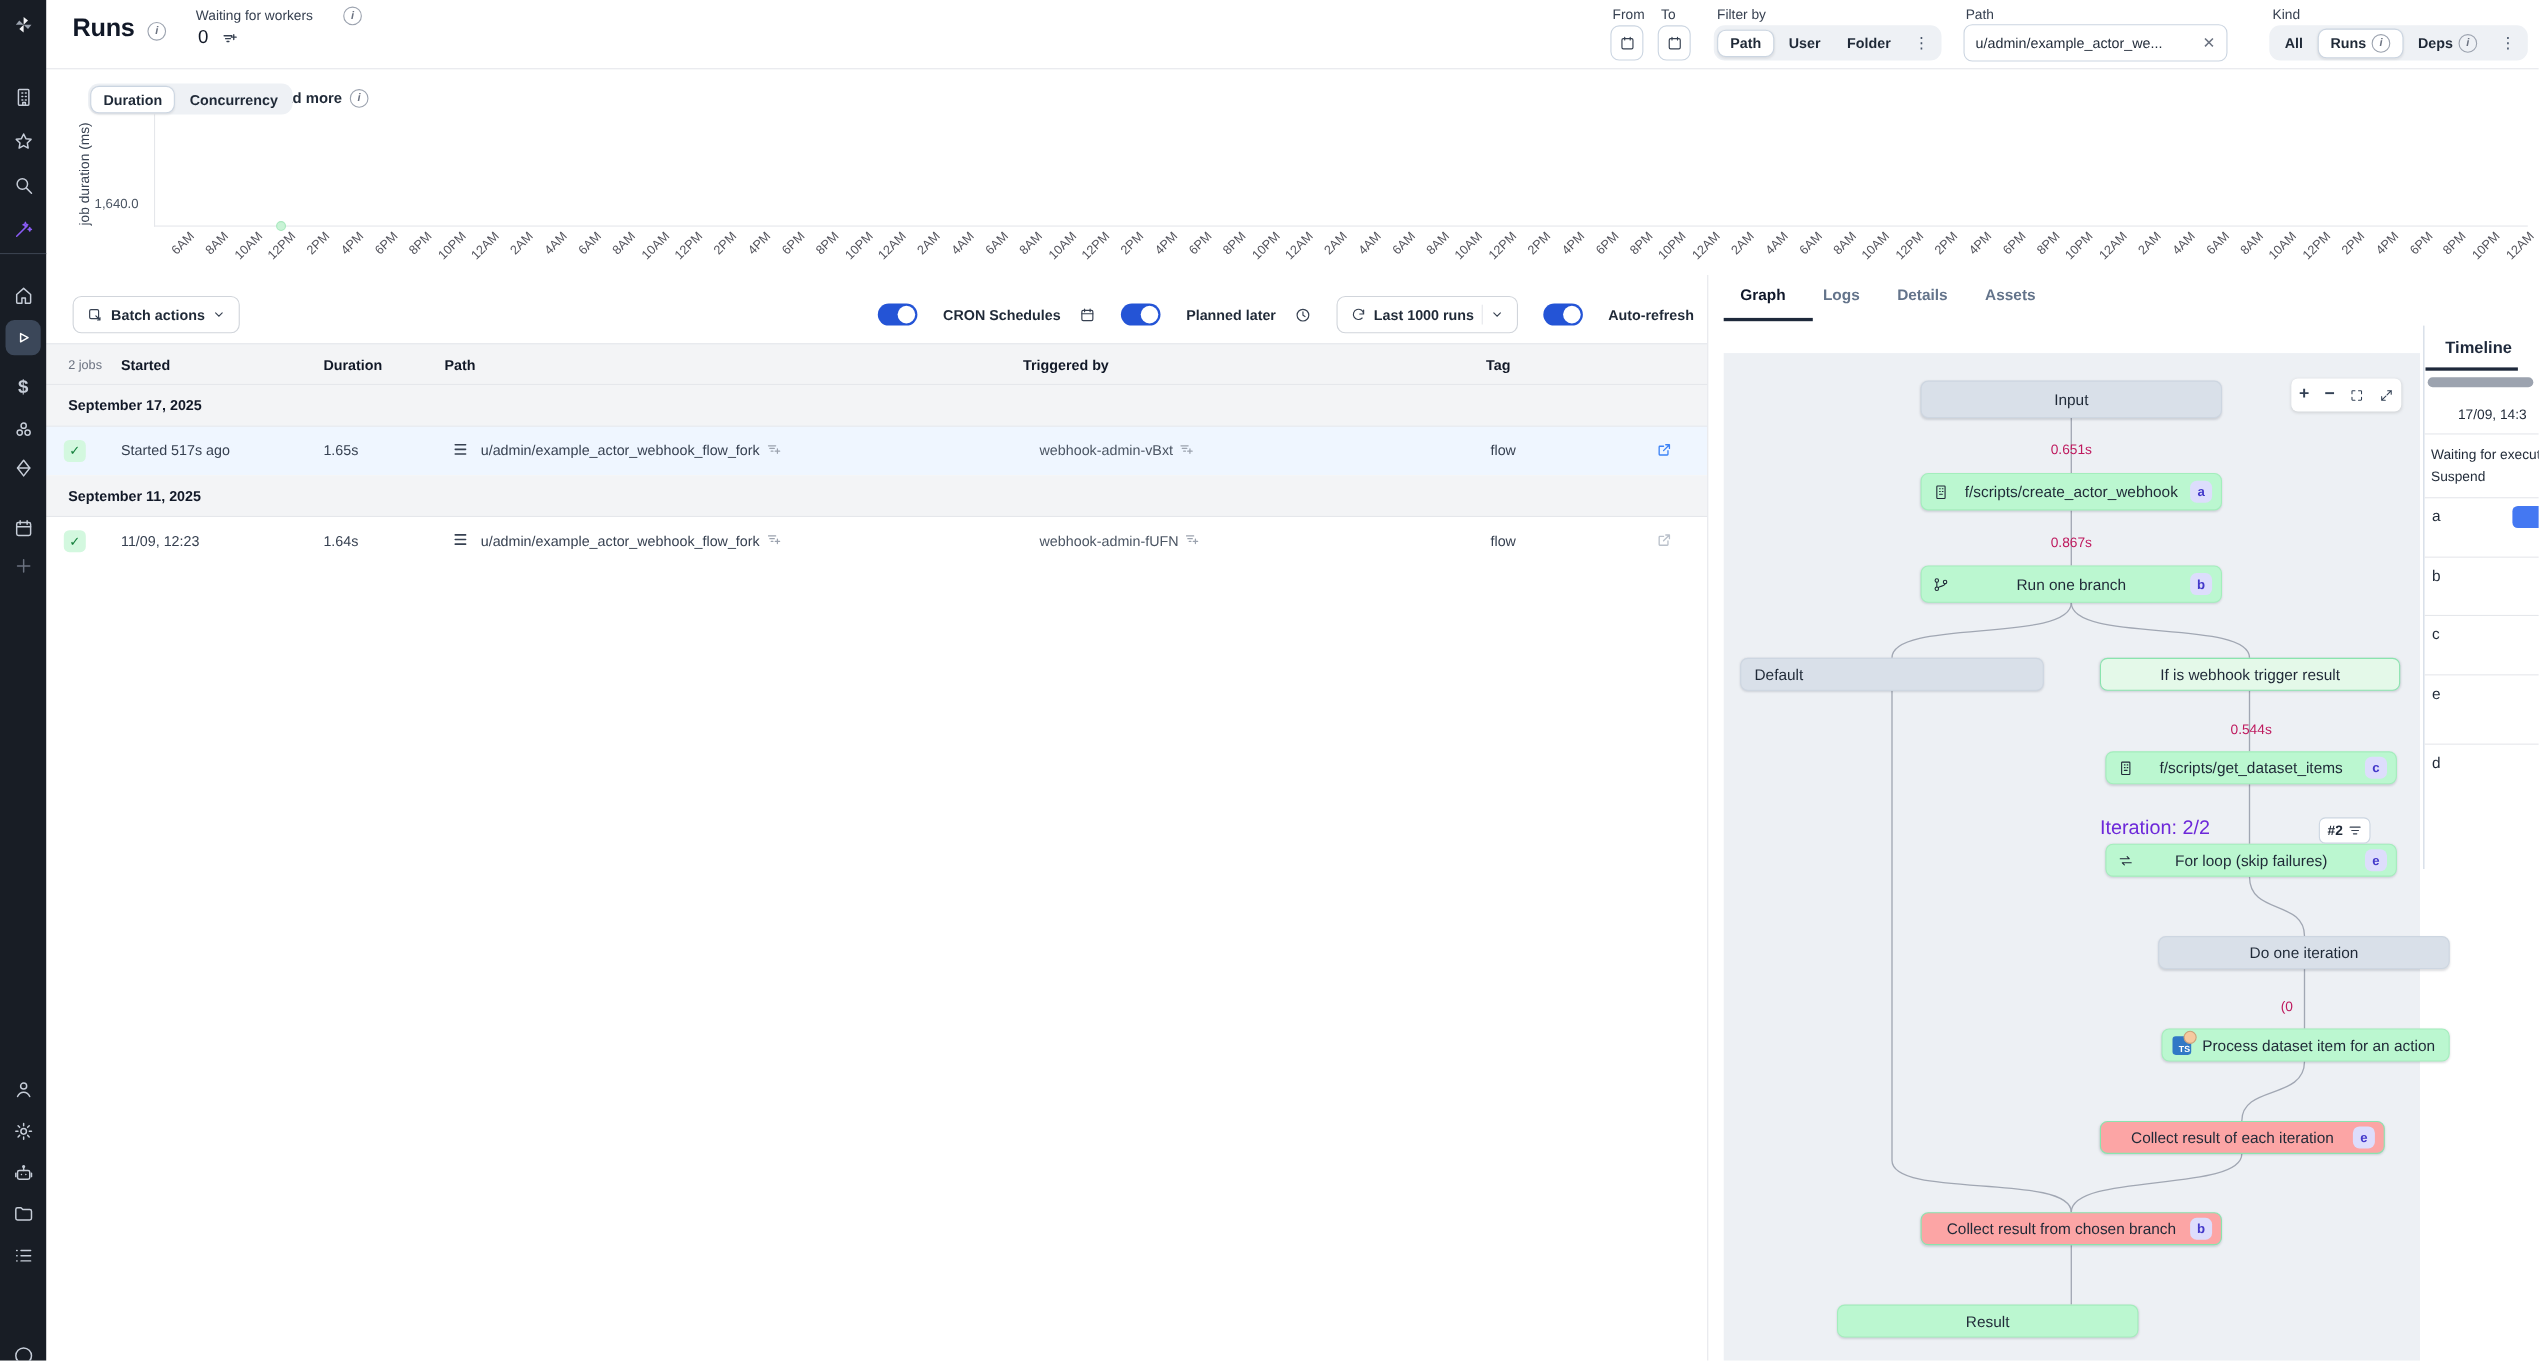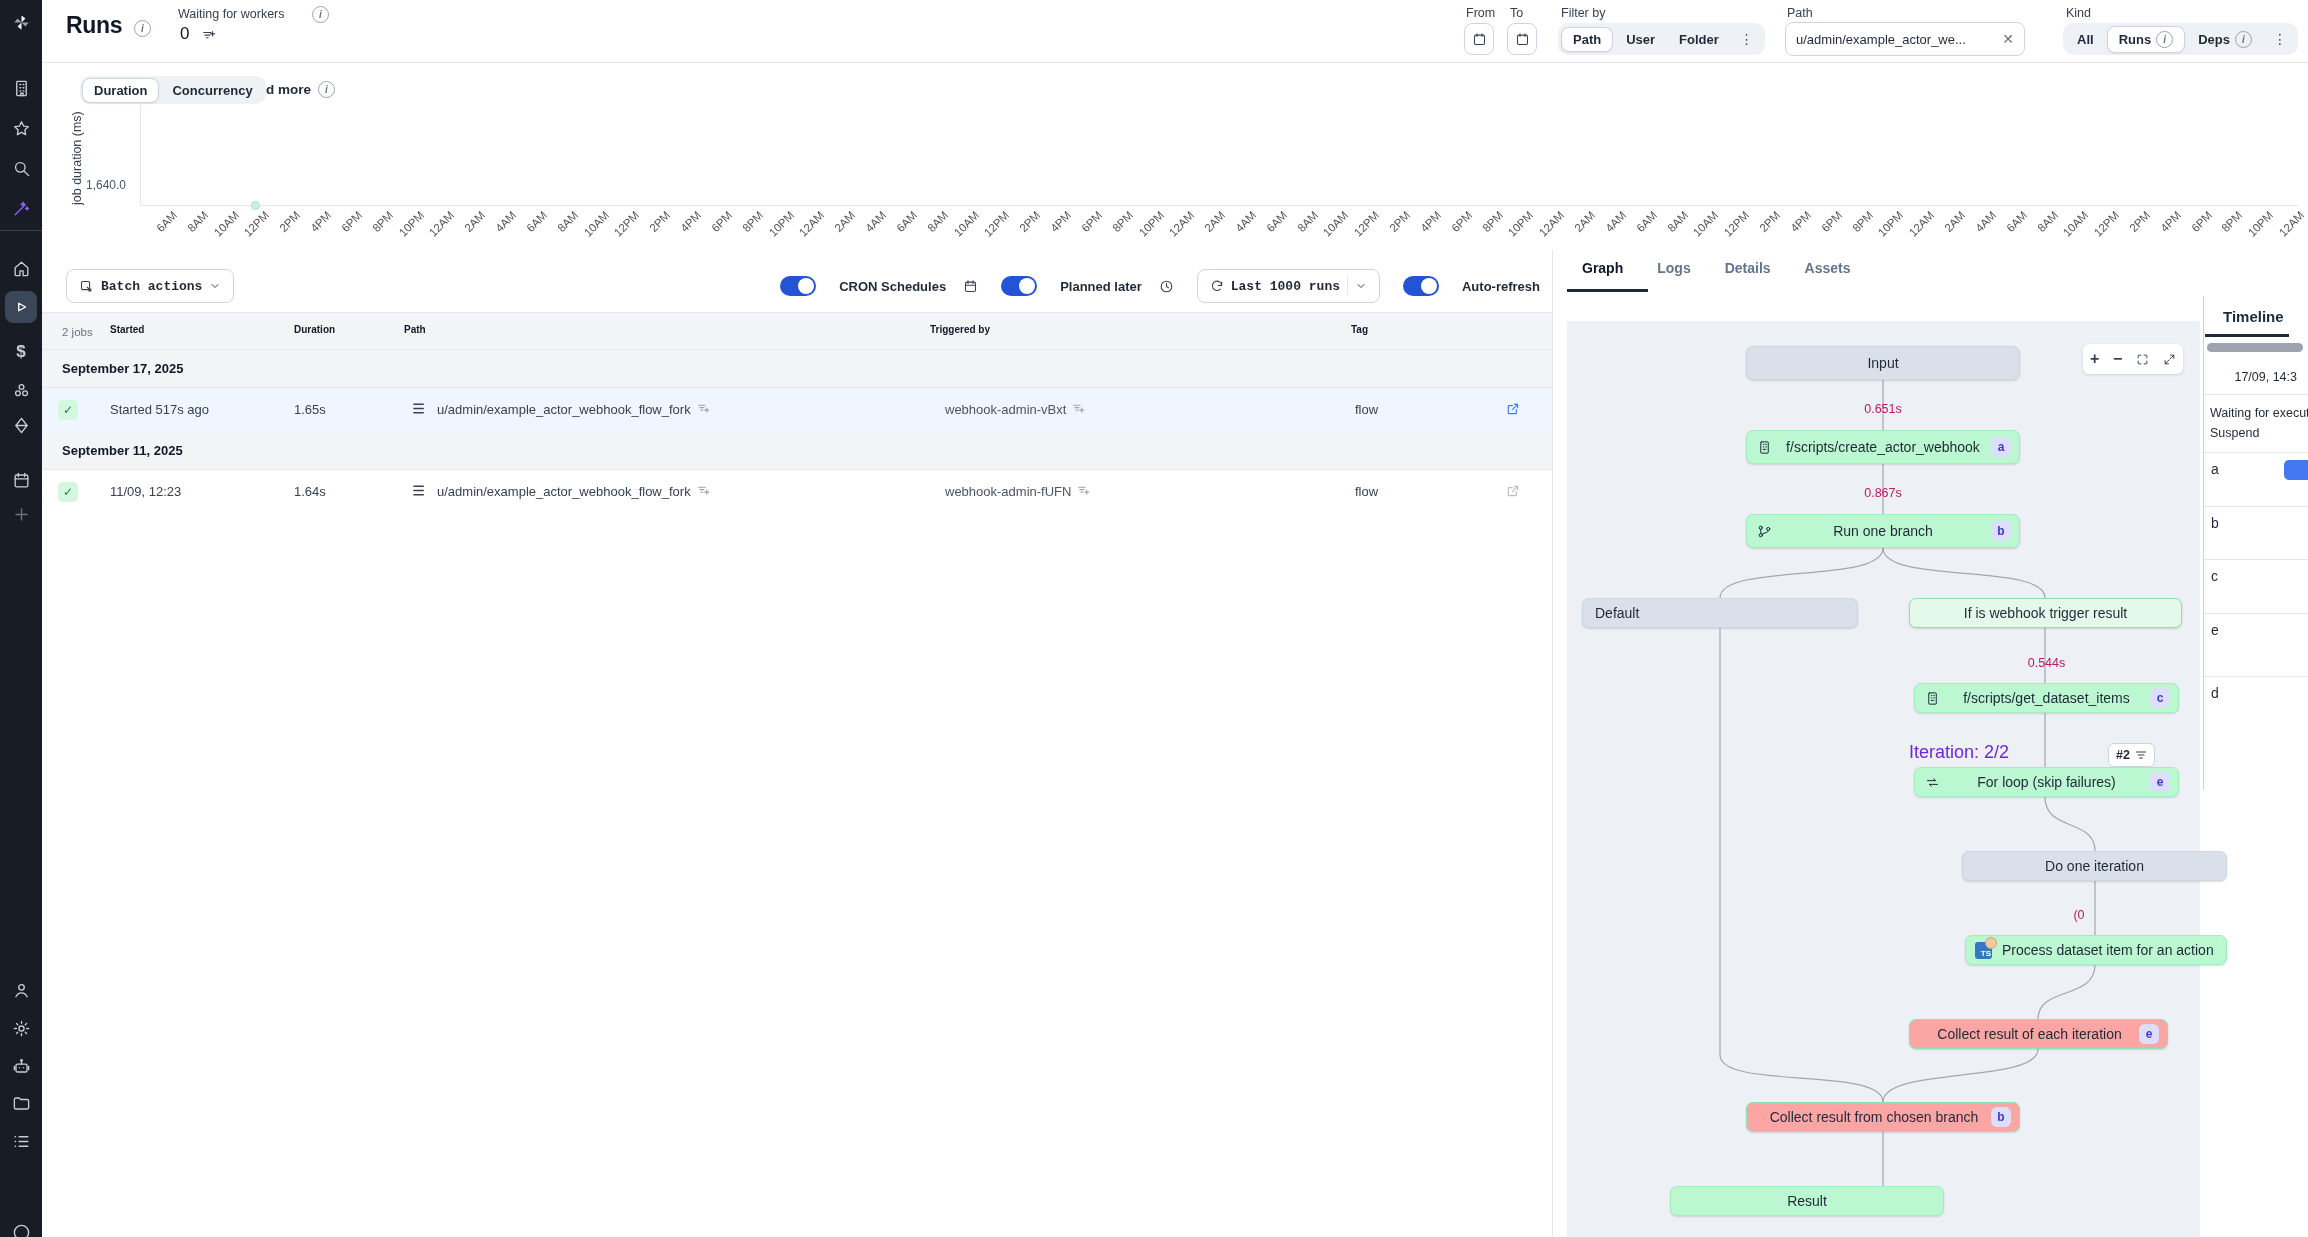--- a/index.html
+++ b/index.html
@@ -33,26 +33,26 @@
   
   .charttabs{left:80px;top:76px;height:28px;z-index:2;}
   .charttabs .seg{height:28px;padding:2px;}
   .loadmore{left:242px;top:82px;z-index:1;font-size:13.5px;font-weight:600;color:#1f2937;}
   .ylab{left:70px;top:205px;transform:rotate(-90deg);transform-origin:left top;font-size:12.5px;color:#374151;white-space:nowrap;}
   .ytick{left:56px;top:178px;width:70px;text-align:right;font-size:12px;color:#4b5563;}
   .xticks{left:140px;top:209px;width:2158px;height:42px;display:flex;justify-content:space-between;}
   .xticks span{flex:1 0 0;font-size:11.5px;color:#52525b;transform:rotate(-45deg);transform-origin:right top;text-align:right;white-space:nowrap;height:13px;}
   
   .toolbar{left:42px;top:263px;width:1510px;height:46px;display:flex;align-items:center;}
-  .btn{display:inline-flex;align-items:center;gap:7px;border:1px solid #d1d5db;border-radius:8px;background:#fff;height:34px;padding:0 12px;font-size:13px;font-weight:600;color:#1f2937;box-sizing:border-box;font-family:Liberation Mono, monospace;}
+  .btn{display:inline-flex;align-items:center;gap:7px;border:1px solid #d1d5db;border-radius:8px;background:#fff;height:34px;padding:0 12px;font-size:13px;font-weight:600;color:#1f2937;box-sizing:border-box;}
   .switch{width:36px;height:20px;border-radius:10px;background:#2454d6;position:relative;flex:none;}
   .switch::after{content:'';position:absolute;right:2px;top:2px;width:16px;height:16px;border-radius:50%;background:#fff;}
   .tgl-label{font-size:13px;font-weight:600;color:#1f2937;white-space:nowrap;}
   .thead{left:42px;top:312px;width:1510px;height:38px;background:#f3f4f6;border-top:1px solid #e5e7eb;border-bottom:1px solid #e5e7eb;box-sizing:border-box;}
-  .th{position:absolute;top:11px;font-size:10px;font-weight:700;color:#111827;}
+  .th{position:absolute;top:11px;font-size:13px;font-weight:700;color:#111827;}
   .grouphdr{left:42px;width:1510px;height:38px;background:#f3f4f6;border-bottom:1px solid #e5e7eb;box-sizing:border-box;font-size:13px;font-weight:700;color:#111827;line-height:38px;padding-left:20px;}
   .runrow{left:42px;width:1510px;height:44px;box-sizing:border-box;}
   .cell{position:absolute;top:14px;font-size:13px;color:#374151;white-space:nowrap;}
   .checkbadge{position:absolute;left:16px;top:12px;width:20px;height:20px;border-radius:5px;background:#d3f8df;color:#15803d;font-size:12px;font-weight:700;display:flex;align-items:center;justify-content:center;}
   .funnel{display:inline-block;vertical-align:-1px;margin-left:6px;}
   .extlink svg{stroke:#3b82f6;fill:none;stroke-width:1.8;stroke-linecap:round;stroke-linejoin:round;width:16px;height:16px;}
   .extlink.dim svg{stroke:#b9c0ca;}
   .vdivider{left:1552px;top:250px;width:1px;height:987px;background:#e5e7eb;}
   
   .dtabs{left:1582px;top:260px;display:flex;gap:34px;font-size:14px;font-weight:700;color:#64748b;}

